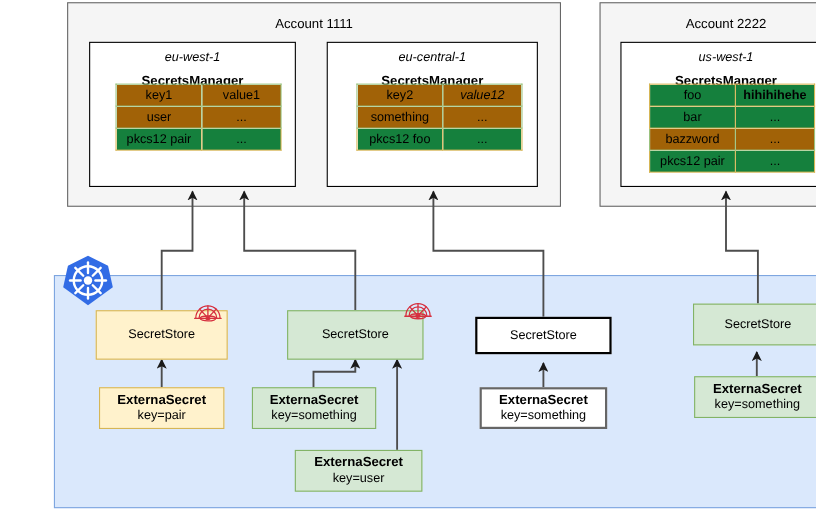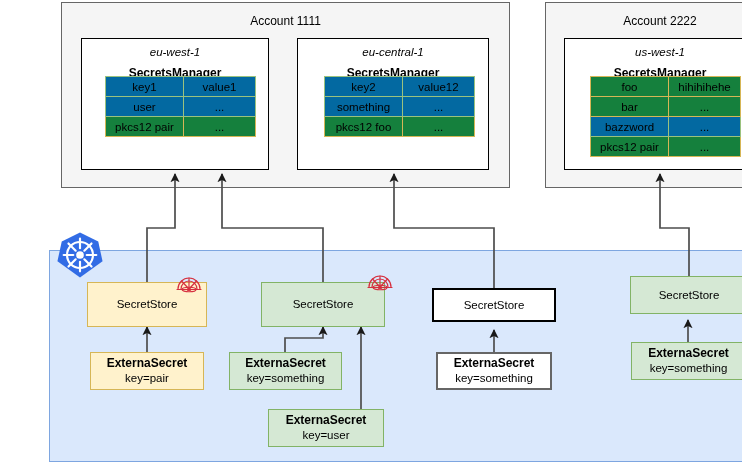--- a/index.html
+++ b/index.html
@@ -36,21 +36,21 @@
   }
 
   
   .sm-table{
     position:absolute;border-collapse:collapse;table-layout:fixed;
   }
   .sm-table td{
     height:19px;font-size:11.5px;text-align:center;padding:0 2px;
     border:1px solid #b5b5b5;overflow:hidden;white-space:nowrap;
   }
-  td.green{background:#0369a1;border-color:#9ac27e;}
+  td.green{background:#a16207;border-color:#9ac27e;}
   td.yellow{background:#15803d;border-color:#d6b656;}
 
   
   #k8s-panel{
     background:#dae8fc;border:1px solid #7ea6e0;
   }
   #k8s-logo{width:48px;height:48px;}
 
   
   .node{
@@ -102,21 +102,21 @@
   </table>
 
   <div class="abs region" style="left:250px;top:38px;width:192px;height:132px;">
     <div class="region-title">eu-central-1</div>
     <div class="region-sub">SecretsManager</div>
   </div>
   <table class="sm-table" style="left:277px;top:76px;width:140px;">
     <tbody>
       <tr>
         <td class="green" style="width:73px;">key2</td>
-        <td class="green" style="width:67px;">value12</td>
+        <td class="green" style="width:67px;font-style:italic;">value12</td>
       </tr>
       <tr>
         <td class="green">something</td>
         <td class="green">...</td>
       </tr>
       <tr>
         <td class="yellow">pkcs12 foo</td>
         <td class="yellow">...</td>
       </tr>
     </tbody>
@@ -127,21 +127,21 @@
   </div>
 
   <div class="abs region" style="left:517px;top:38px;width:192px;height:132px;">
     <div class="region-title">us-west-1</div>
     <div class="region-sub">SecretsManager</div>
   </div>
   <table class="sm-table" style="left:543px;top:76px;width:140px;">
     <tbody>
       <tr>
         <td class="yellow" style="width:73px;">foo</td>
-        <td class="yellow" style="width:67px;">hihihihehe</td>
+        <td class="yellow" style="width:67px;font-weight:bold;">hihihihehe</td>
       </tr>
       <tr>
         <td class="yellow">bar</td>
         <td class="yellow">...</td>
       </tr>
       <tr>
         <td class="green">bazzword</td>
         <td class="green">...</td>
       </tr>
       <tr>

